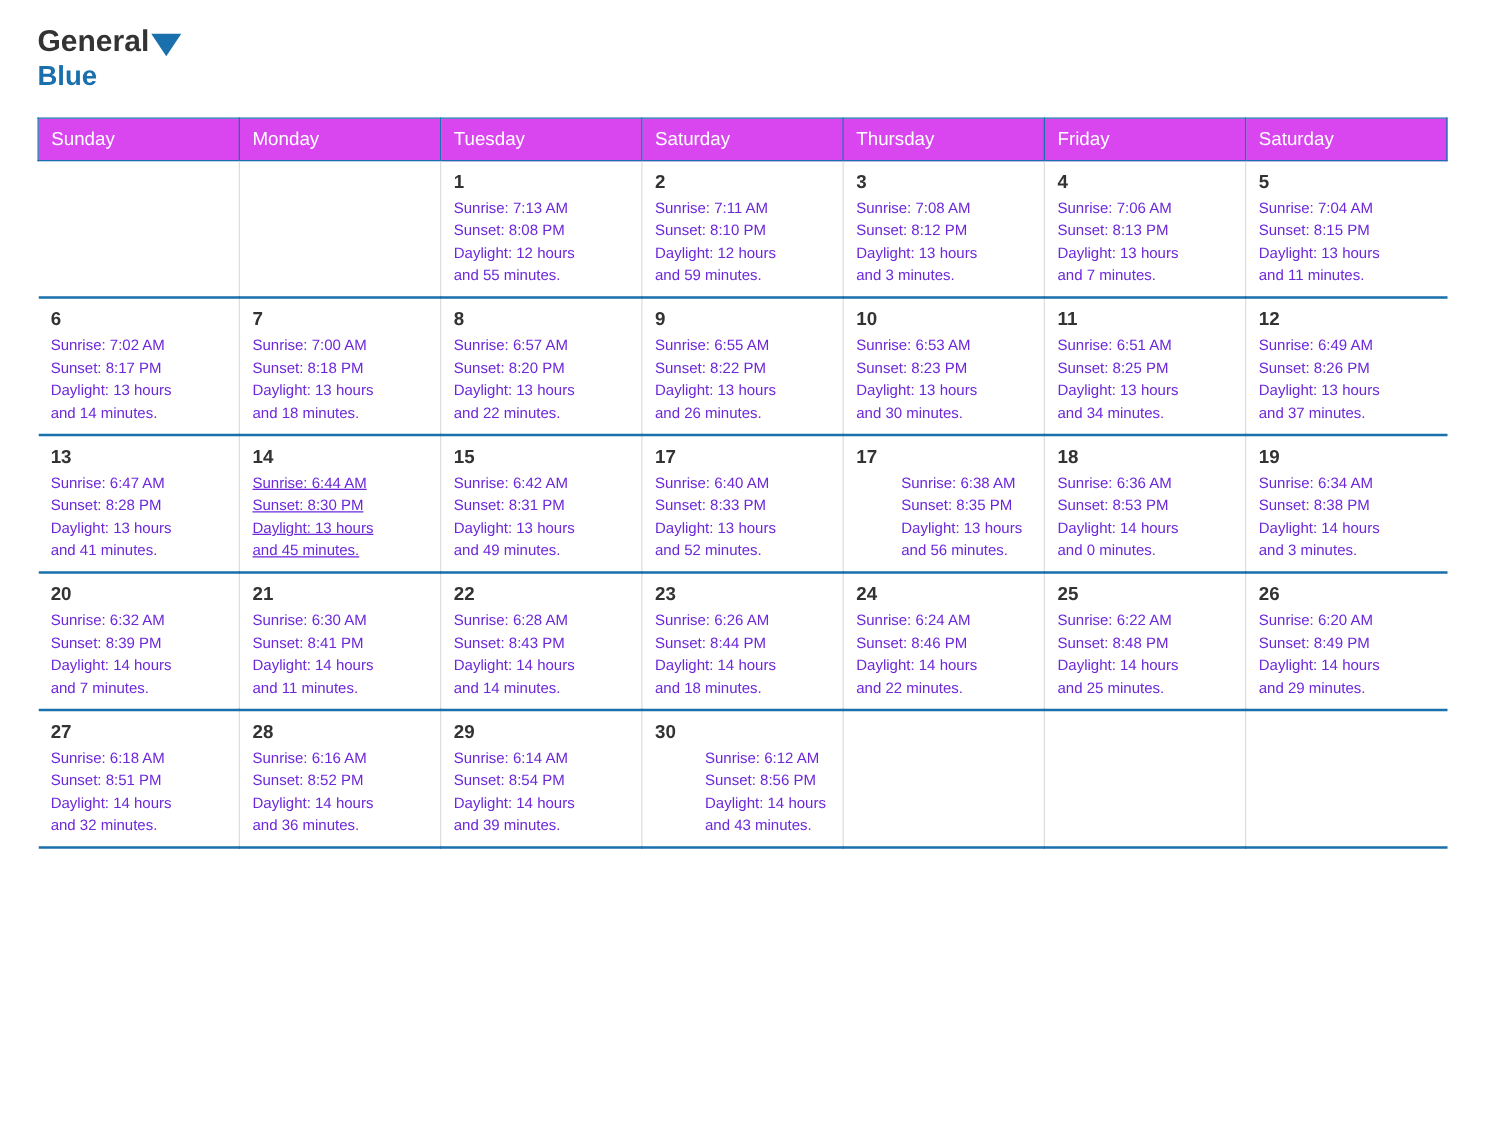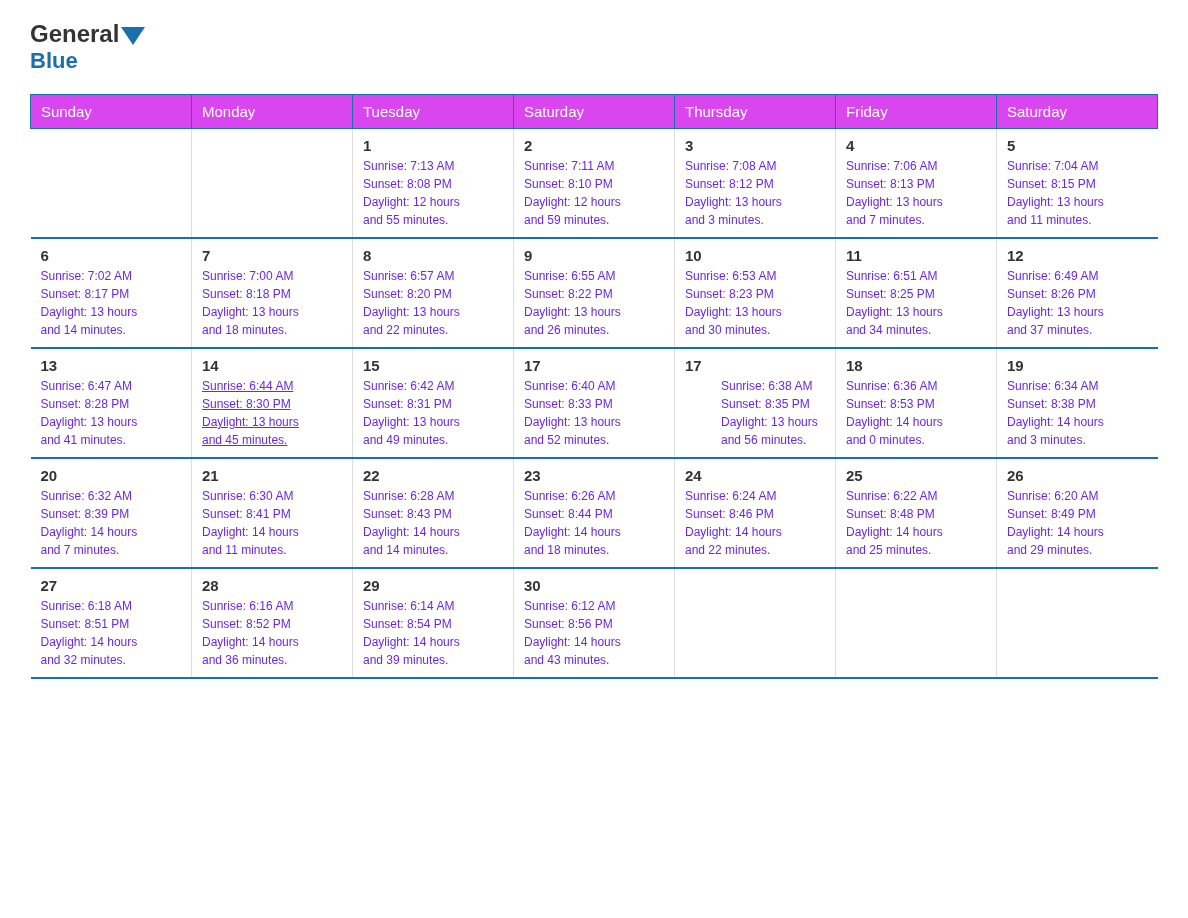--- a/index.html
+++ b/index.html
@@ -343,21 +343,21 @@
         </td>
         <td>
           <span class="day-number">29</span>
           <div class="day-info" style="white-space: pre-line;">Sunrise: 6:14 AM
 Sunset: 8:54 PM
 Daylight: 14 hours
 and 39 minutes.</div>
         </td>
         <td>
           <span class="day-number">30</span>
-          <div class="day-info" style="white-space: pre-line;">Sunrise: 6:12 AM
+          <div class="day-info" style="white-space: pre-line; margin-left: 40px;">Sunrise: 6:12 AM
 Sunset: 8:56 PM
 Daylight: 14 hours
 and 43 minutes.</div>
         </td>
         <td class="empty-cell"></td>
         <td class="empty-cell"></td>
         <td class="empty-cell"></td>
       </tr>
     </tbody>
 </table>

